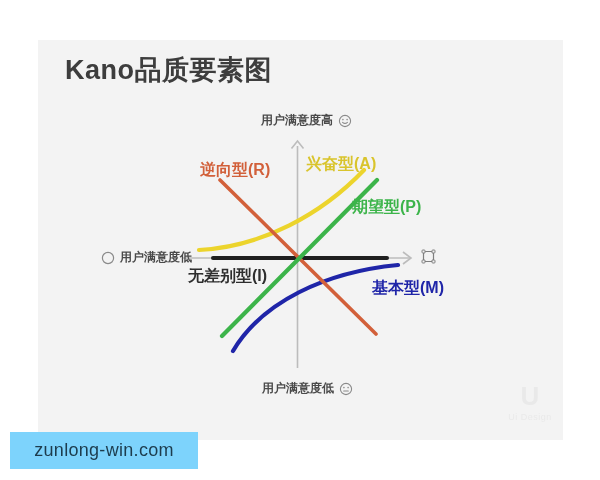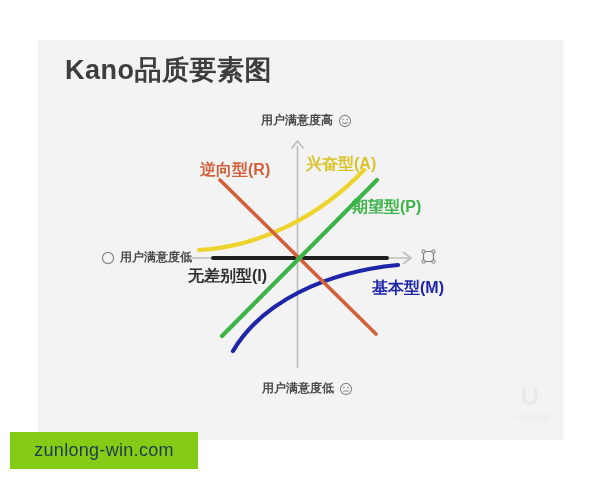--- a/index.html
+++ b/index.html
@@ -112,15 +112,15 @@
 <span class="curve-label" style="left: 306px; top: 154px; color: rgb(217, 196, 44);">兴奋型(A)</span>
 <span class="curve-label" style="left: 352px; top: 197px; color: rgb(60, 180, 74);">期望型(P)</span>
 <span class="curve-label" style="left: 188px; top: 266px; color: rgb(46, 46, 46);">无差别型(I)</span>
 <span class="curve-label" style="left: 372px; top: 278px; color: rgb(31, 37, 168); text-align: right;">基本型(M)</span>
 
 <div class="logo-wm">
   <div class="mark">U</div>
   <div class="sub">Ui Design</div>
 </div>
 
-<div class="wm-strip" style="background-color: #84cc16;">
+<div class="wm-strip" style="background-color: #7dd3fc;">
   <span style="color: rgb(29, 60, 77);">zunlong-win.com</span>
 </div>
 
 </body></html>

